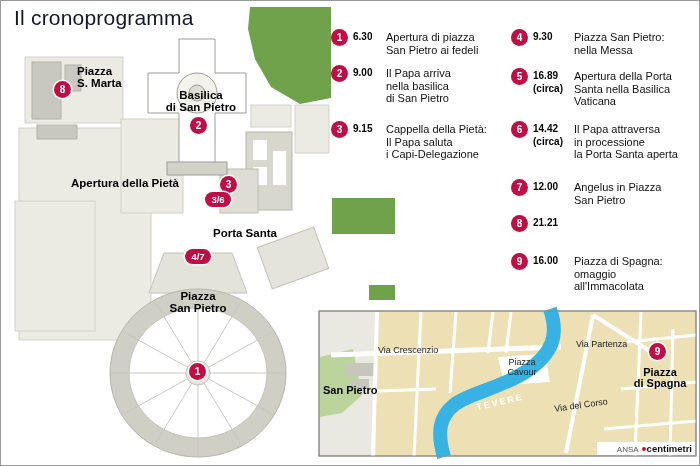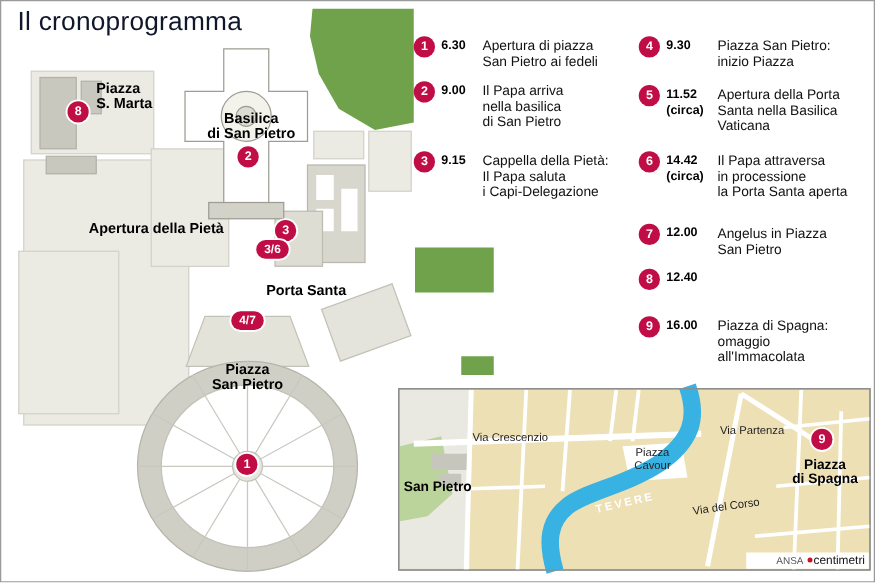--- a/index.html
+++ b/index.html
@@ -26,21 +26,21 @@
   .tl-time{font-weight:bold;font-size:10px;line-height:12.5px;padding-top:2px}
   .tl-time span{display:block}
   .tl-time.c1{width:33px}
   .tl-time.c2{width:41px}
   .tl-text{font-size:11px;line-height:12.5px;padding-top:2px;white-space:pre-line;color:#111;flex:1}
   .inset-label{position:absolute;font-size:9px;line-height:10px;color:#222;white-space:pre-line}
   .inset-label.bold{font-weight:bold;font-size:11px;line-height:11px;color:#000}
   .tevere-label{position:absolute;color:#fff;font-weight:bold;font-size:9px;letter-spacing:2px;
                 transform:rotate(-13deg);text-align:center}
   .credit{position:absolute;left:596px;top:442px;width:95px;text-align:right;font-size:8px;color:#555}
-  .credit .brand{font-weight:normal;color:#111;font-size:9.5px}
+  .credit .brand{font-weight:bold;color:#111;font-size:9.5px}
   .credit .dot{display:inline-block;width:4px;height:4px;background:#cc1122;border-radius:50%;margin:0 1px 1px 3px;vertical-align:baseline}
 </style>
 </head>
 <body>
 
 <div class="canvas">
 
   <svg class="svg-layer" width="700" height="466" viewBox="0 0 700 466">
 
     <g fill="#ebebe4" stroke="#d2d2c9" stroke-width="1">
@@ -173,26 +173,26 @@
 i Capi-Delegazione</div>
   </div>
 
   <div class="tl-item" style="left:510px;top:28px;width:186px">
     <div class="tl-num">4</div>
     <div class="tl-time c2">
         <span>9.30</span>
         <span></span>
       </div>
     <div class="tl-text">Piazza San Pietro:
-inizio Piazza</div>
+nella Messa</div>
   </div>
   <div class="tl-item" style="left:510px;top:67px;width:186px">
     <div class="tl-num">5</div>
     <div class="tl-time c2">
-        <span>11.52</span>
+        <span>16.89</span>
         <span>(circa)</span>
       </div>
     <div class="tl-text">Apertura della Porta
 Santa nella Basilica
 Vaticana</div>
   </div>
   <div class="tl-item" style="left:510px;top:120px;width:186px">
     <div class="tl-num">6</div>
     <div class="tl-time c2">
         <span>14.42</span>
@@ -207,21 +207,21 @@
     <div class="tl-time c2">
         <span>12.00</span>
         <span></span>
       </div>
     <div class="tl-text">Angelus in Piazza
 San Pietro</div>
   </div>
   <div class="tl-item" style="left:510px;top:214px;width:186px">
     <div class="tl-num">8</div>
     <div class="tl-time c2">
-        <span>12.40</span>
+        <span>21.21</span>
         <span></span>
       </div>
   </div>
   <div class="tl-item" style="left:510px;top:252px;width:186px">
     <div class="tl-num">9</div>
     <div class="tl-time c2">
         <span>16.00</span>
         <span></span>
       </div>
     <div class="tl-text">Piazza di Spagna:

